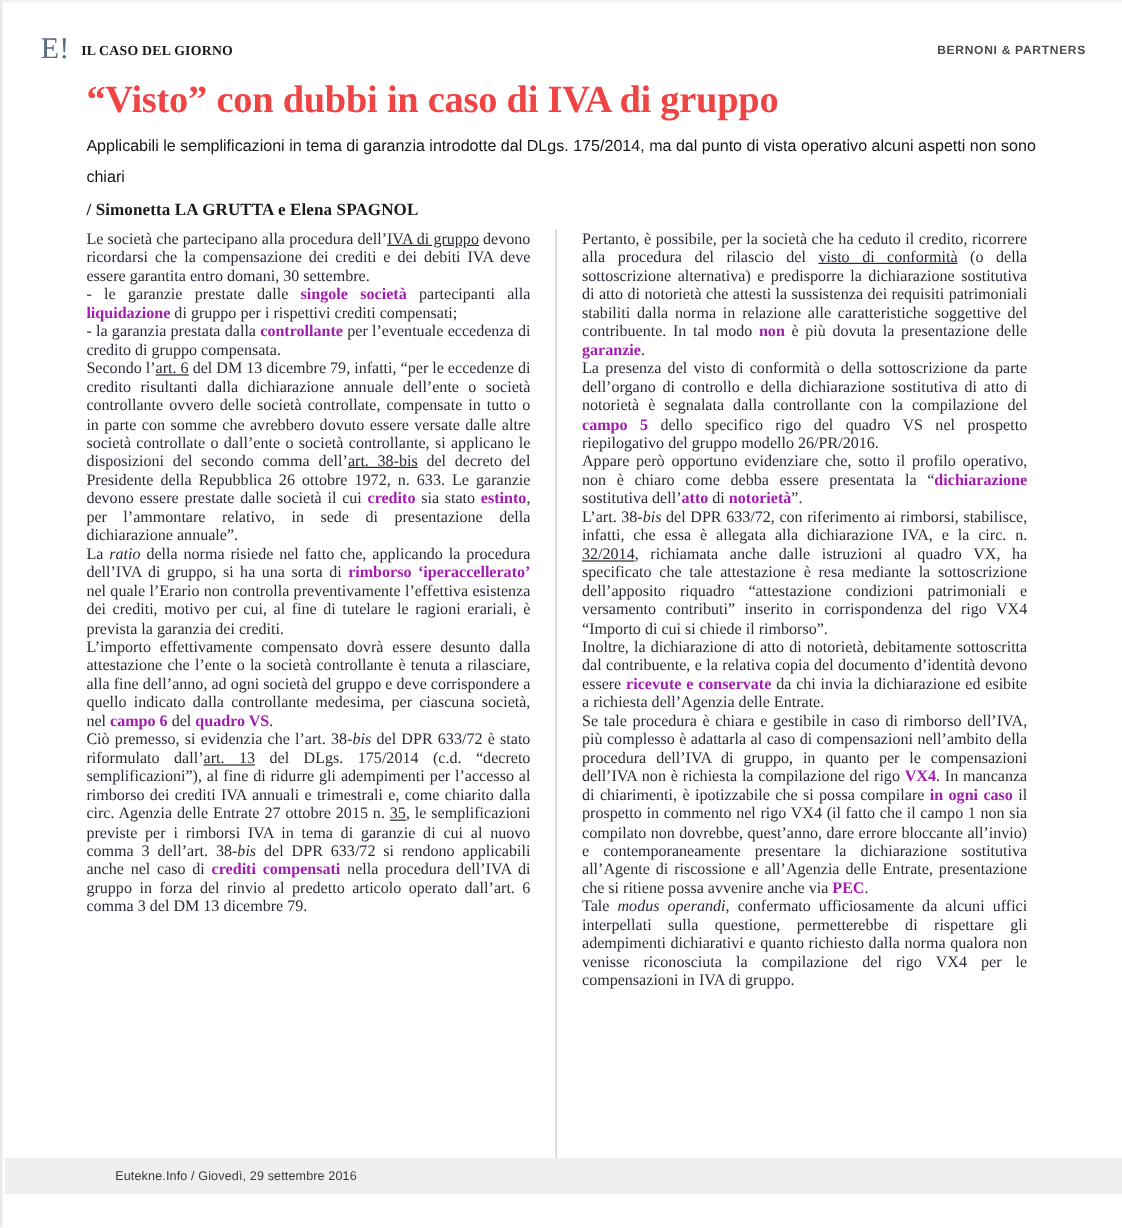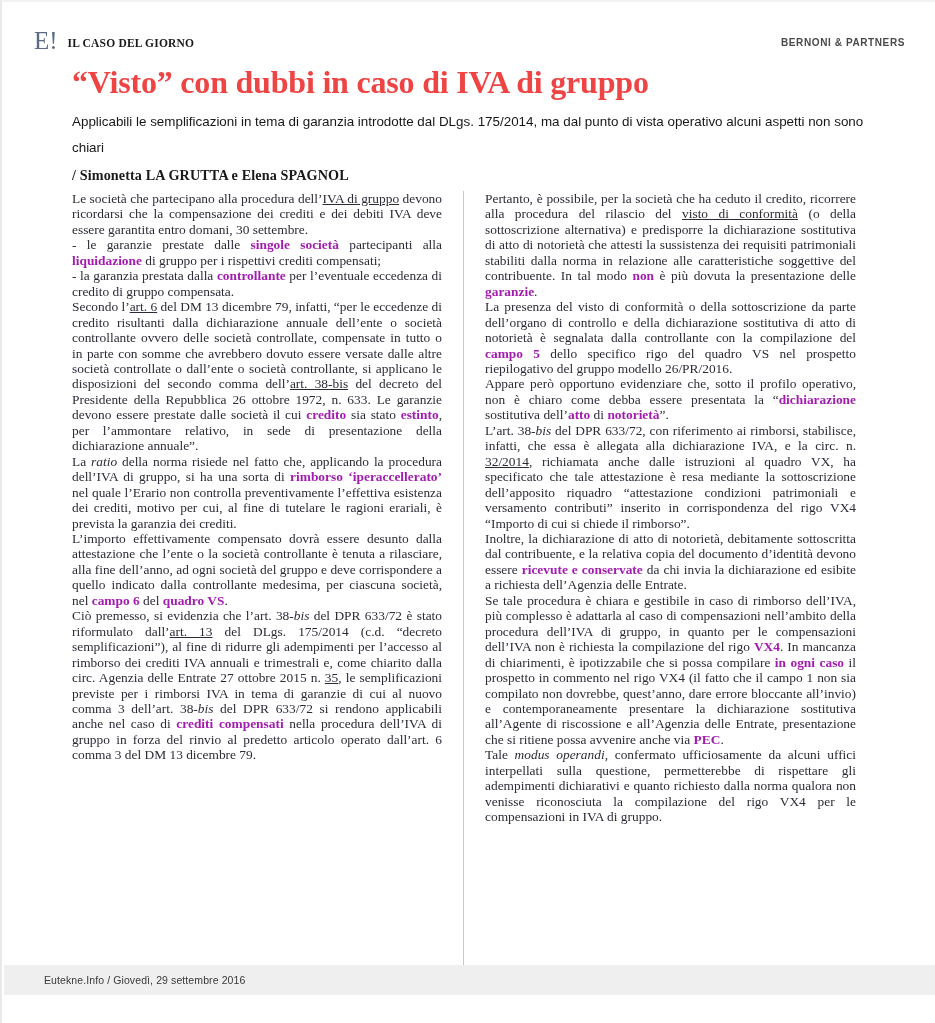--- a/index.html
+++ b/index.html
@@ -125,21 +125,21 @@
     width: 933px;
     height: 30px;
     background: #efefef;
     display: flex;
     align-items: center;
   }
   .footer-text {
     font-family: "Liberation Sans", sans-serif;
     font-size: 10.5px;
     color: #3a3a3a;
-    padding-left: 40px;
+    padding-left: 92px;
     letter-spacing: 0.1px;
   }
 </style>
 </head>
 <body>
 
 <div class="page">
   <div class="page-inner">
 
     <div class="masthead">

